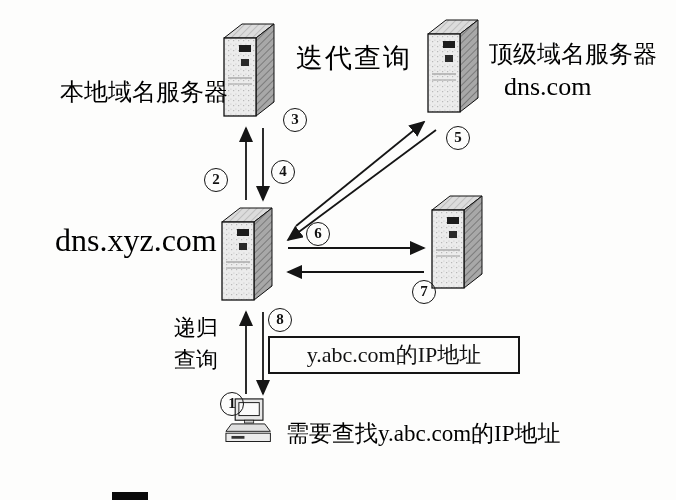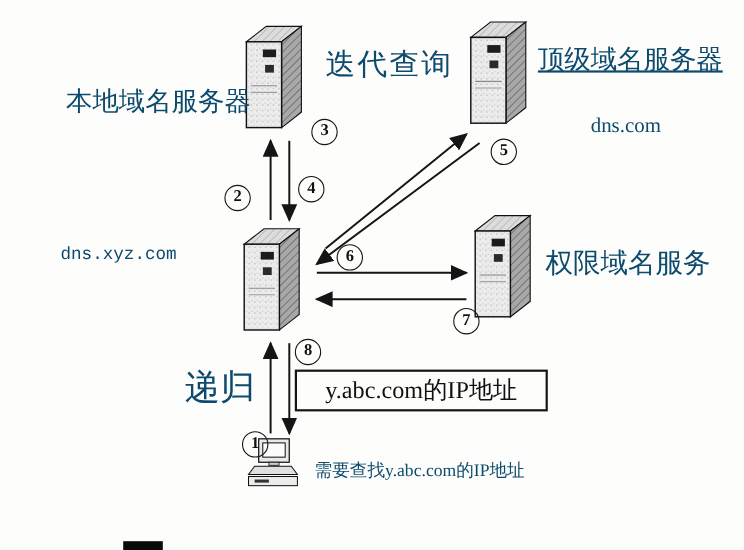--- a/index.html
+++ b/index.html
@@ -5,37 +5,37 @@
   html,body{margin:0;padding:0;background:#fff;}
   #stage{
     position:relative;
     width:676px;height:500px;
     background:#fdfdfc;
     overflow:hidden;
     font-family:"Liberation Serif","DejaVu Serif",serif;
     color:#111;
   }
   #arrow-layer{position:absolute;left:0;top:0;width:676px;height:500px;}
-  .lbl{position:absolute;white-space:nowrap;color:#0c4a6e;}
+  .lbl{position:absolute;white-space:nowrap;color:#000000;}
   .lbl.center{text-align:center;}
   .badge{
     position:absolute;
     width:24px;height:24px;
     border:1.6px solid #151515;
     border-radius:50%;
     box-sizing:border-box;
     font-family:"Liberation Serif","DejaVu Serif",serif;
     font-size:15px;font-weight:bold;
     line-height:20px;text-align:center;
     color:#111;background:transparent;
   }
   .ip-box{
     position:absolute;
     left:268px;top:336px;
-    width:230px;height:38px;
+    width:252px;height:38px;
     border:2px solid #151515;
     box-sizing:border-box;
     display:flex;align-items:center;justify-content:center;
     font-size:22px;
     background:#fdfdfc;
   }
   .scan-mark{
     position:absolute;
     left:112px;top:492px;width:36px;height:8px;
     background:#0a0a0a;
@@ -98,36 +98,36 @@
     <line x1="288" y1="248" x2="424" y2="248" stroke="#151515" stroke-width="1.8" marker-end="url(#arrowhead)"></line>
     <line x1="424" y1="272" x2="288" y2="272" stroke="#151515" stroke-width="1.8" marker-end="url(#arrowhead)"></line>
     <line x1="246" y1="394" x2="246" y2="312" stroke="#151515" stroke-width="1.8" marker-end="url(#arrowhead)"></line>
     <line x1="263" y1="312" x2="263" y2="394" stroke="#151515" stroke-width="1.8" marker-end="url(#arrowhead)"></line>
   </svg>
 
   <div class="lbl" style="left:60px;top:76px;font-size:24px;">本地域名服务器</div>
 
   <div class="lbl" style="left:296px;top:40px;font-size:27px;letter-spacing:2px;">迭代查询</div>
 
-  <div class="lbl" style="left:489px;top:38px;font-size:24px;text-decoration:underline;">顶级域名服务器</div>
-  <div class="lbl" style="left:537px;top:72px;font-size:19px;margin-top:32px;">dns.com</div>
+  <div class="lbl" style="left:489px;top:38px;font-size:24px;">顶级域名服务器</div>
+  <div class="lbl" style="left:504px;top:72px;font-size:26px;">dns.com</div>
 
-  <div class="lbl" style="left:55px;top:222px;font-size:16px;font-family:Liberation Mono, monospace;">dns.xyz.com</div>
+  <div class="lbl" style="left:55px;top:222px;font-size:32px;">dns.xyz.com</div>
 
-  <div class="lbl" style="left:496px;top:222px;font-size:25px;">权限域名服务</div>
 
-  <div class="lbl center" style="left:168px;top:312px;width:56px;font-size:32px;line-height:32px;margin-top:24px;">
+  <div class="lbl center" style="left:168px;top:312px;width:56px;font-size:22px;line-height:32px;">
     <div>递归</div>
+    <div>查询</div>
   </div>
 
   <div class="ip-box">
     <span>y.abc.com的IP地址</span>
   </div>
 
-  <div class="lbl" style="left:286px;top:418px;font-size:16px;">需要查找y.abc.com的IP地址</div>
+  <div class="lbl" style="left:286px;top:418px;font-size:23px;">需要查找y.abc.com的IP地址</div>
 
 
   <span class="badge" style="left:220px;top:392px;">1</span>
   <span class="badge" style="left:204px;top:168px;">2</span>
   <span class="badge" style="left:283px;top:108px;">3</span>
   <span class="badge" style="left:271px;top:160px;">4</span>
   <span class="badge" style="left:446px;top:126px;">5</span>
   <span class="badge" style="left:306px;top:222px;">6</span>
   <span class="badge" style="left:412px;top:280px;">7</span>
   <span class="badge" style="left:268px;top:308px;">8</span>

